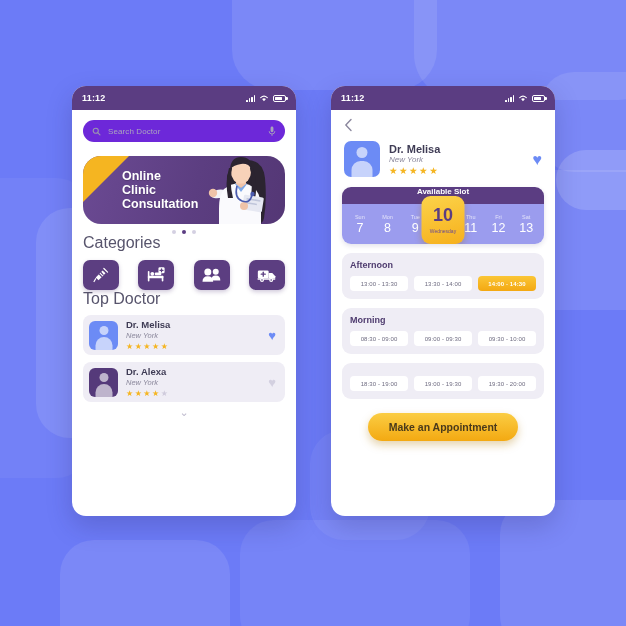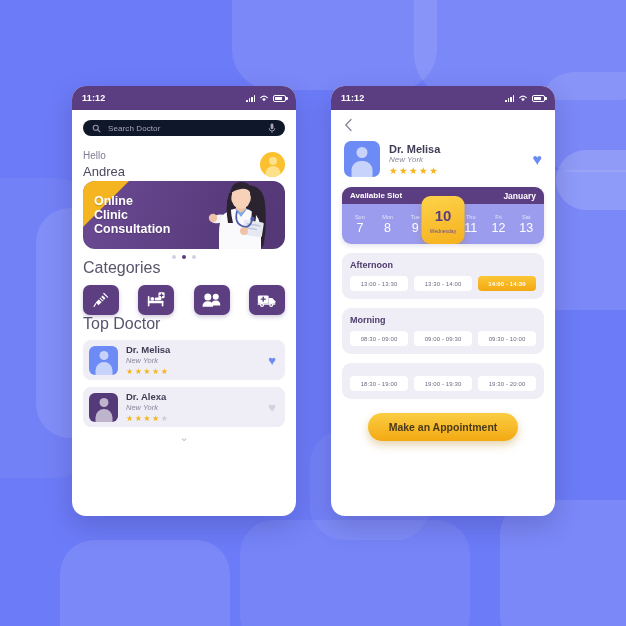--- a/index.html
+++ b/index.html
@@ -68,22 +68,22 @@
   .ico-battery::after{
     content:""; position:absolute; right:-2.5px; top:1.8px;
     width:1.5px;height:2.5px;background:#fff;border-radius:0 1px 1px 0;
   }
   .ico-battery b { display:block; width:7px; height:3px; background:#fff; border-radius:.5px; }
 
   
   .lbody { padding: 10px 11px 0 11px; }
 
   .searchbar {
-    height: 16px;
-    background: #0f172a;
+    height: 22px;
+    background: #6d28d9;
     border-radius: 11px;
     display: flex; align-items: center;
     padding: 0 9px;
     gap: 7px;
   }
   .searchbar .ph {
     flex: 1; font-size: 8px; color: #ABA6BE; letter-spacing:.1px;
   }
 
   .greet { margin-top: 13px; display: flex; align-items: center; justify-content: space-between; }
@@ -93,26 +93,26 @@
     width: 25px; height: 25px; border-radius: 50%;
     background: #FBC02D; overflow: hidden; position: relative;
   }
   .avatar .head { position:absolute; left:50%; top:5px; transform:translateX(-50%);
     width:8px;height:8px;border-radius:50%;background:#FDE08A; }
   .avatar .body { position:absolute; left:50%; top:14px; transform:translateX(-50%);
     width:15px;height:12px;border-radius:8px 8px 0 0;background:#FDE08A; }
 
   
   .banner {
-    margin-top: 1px;
+    margin-top: 14px;
     height: 68px;
-    border-radius: 12px;
+    border-radius: 18px;
     background: linear-gradient(105deg,#6B4A93 0%, #5C3E81 55%, #543775 100%);
     position: relative; overflow: hidden;
-    display: flex; align-items: center;
+    display: flex; align-items: center; padding-left: 28px;
   }
   .banner .corner {
     position: absolute; left: 0; top: 0;
     width: 0; height: 0;
     border-top: 46px solid #F5B521;
     border-right: 46px solid transparent;
   }
   .banner .btext {
     position: relative; z-index: 3;
     margin-left: 11px;
@@ -175,20 +175,21 @@
   .docheader .docname { font-size: 11px; }
   .docheader .docloc  { font-size: 8px; }
   .docheader .star { font-size: 9.5px; line-height: 9.5px; }
   .docheader .heart { font-size: 16px; }
 
   .slotbox { margin-top: 10px; border-radius: 9px; overflow: hidden; box-shadow: 0 2px 5px rgba(60,50,110,.14); position: relative; }
   .slothead {
     height: 17px; background: #5B3D82;
     display:flex; align-items:center; justify-content: space-between;
     padding: 0 8px;
+    flex-direction: column;
   }
   .slothead .lbl { color:#fff; font-size: 8px; font-weight:bold; }
   .slothead .mon { color:#fff; font-size: 8.5px; font-weight:bold; }
   .datestrip {
     background: #9B9CEE;
     height: 40px;
     display: flex; align-items: center;
     padding: 0 4px;
   }
   .dcell { flex:1; text-align:center; }
@@ -197,21 +198,21 @@
   .dsel {
     position: absolute;
     left: 50%; transform: translateX(-50%);
     top: 9px;
     width: 43px; height: 48px;
     background: linear-gradient(165deg,#FCD34A 0%, #F6B01C 100%);
     border-radius: 9px;
     display:flex; flex-direction:column; align-items:center; justify-content:center;
     box-shadow: 0 3px 6px rgba(160,110,10,.3);
   }
-  .dsel .num { font-size: 15px; font-weight: bold; color:#5B3D82; line-height: 21px; }
+  .dsel .num { font-size: 18px; font-weight: bold; color:#5B3D82; line-height: 21px; }
   .dsel .dow { font-size: 5px; color:#6B4A93; line-height: 8px; margin-top: 1px; }
 
   .period {
     margin-top: 9px;
     background: #EFEDF5;
     border-radius: 9px;
     padding: 7px 8px 8px 8px;
   }
   .period .ptitle { font-size: 9px; font-weight: bold; color: #4E3B6E; }
   .chips { display:flex; gap: 6px; margin-top: 6px; }
@@ -278,30 +279,20 @@
         <line x1="7.6" y1="7.6" x2="10.6" y2="10.6" stroke="#9A95AE" stroke-width="1.5" stroke-linecap="round"></line>
       </svg>
       <span class="ph">Search Doctor</span>
       <svg width="8" height="11" viewBox="0 0 10 14">
         <rect x="3.2" y="0.6" width="3.6" height="7.4" rx="1.8" fill="#A8A3BB"></rect>
         <path d="M1.4 6.6 A3.6 3.6 0 0 0 8.6 6.6" stroke="#A8A3BB" stroke-width="1.1" fill="none"></path>
         <line x1="5" y1="10.3" x2="5" y2="12.6" stroke="#A8A3BB" stroke-width="1.1"></line>
       </svg>
     </div>
 
-    <div class="greet">
-      <div>
-        <div class="hello">Hello</div>
-        <div class="name">Andrea</div>
-      </div>
-      <div class="avatar">
-        <span class="head"></span>
-        <span class="body"></span>
-      </div>
-    </div>
 
     <div class="banner">
       <div class="corner"></div>
       <div class="btext">
         <div>Online</div>
         <div>Clinic</div>
         <div>Consultation</div>
       </div>
       <svg class="doc" width="84" height="68" viewBox="0 0 84 68">
 

